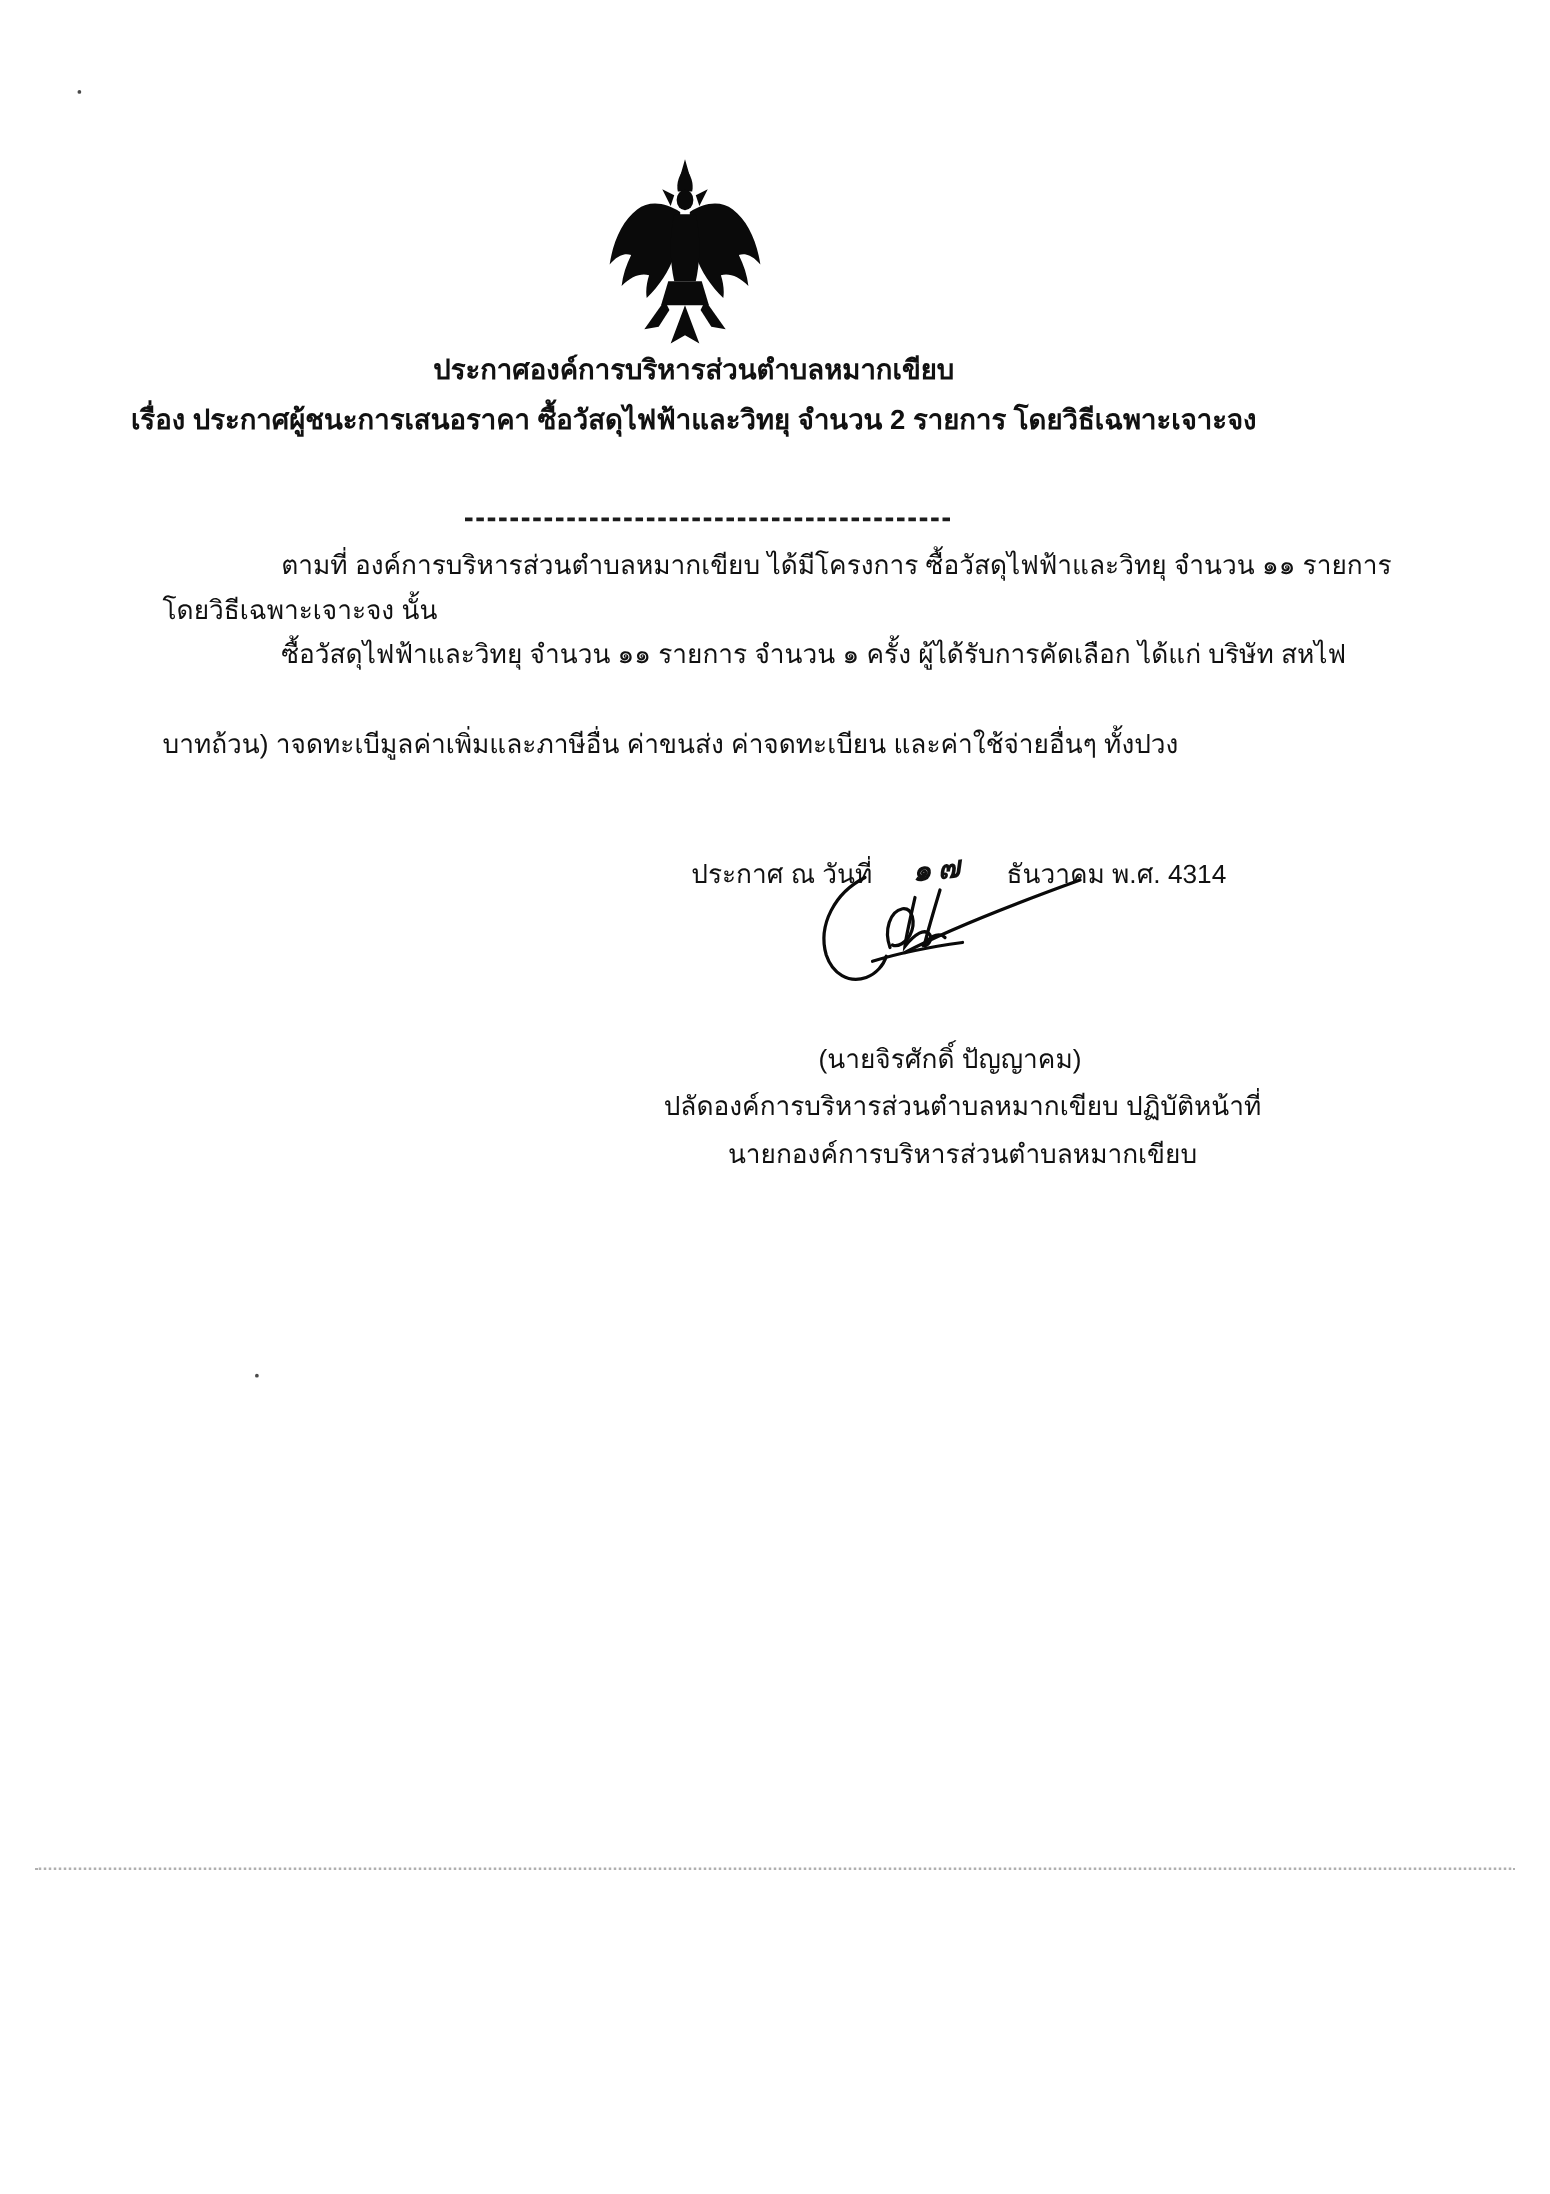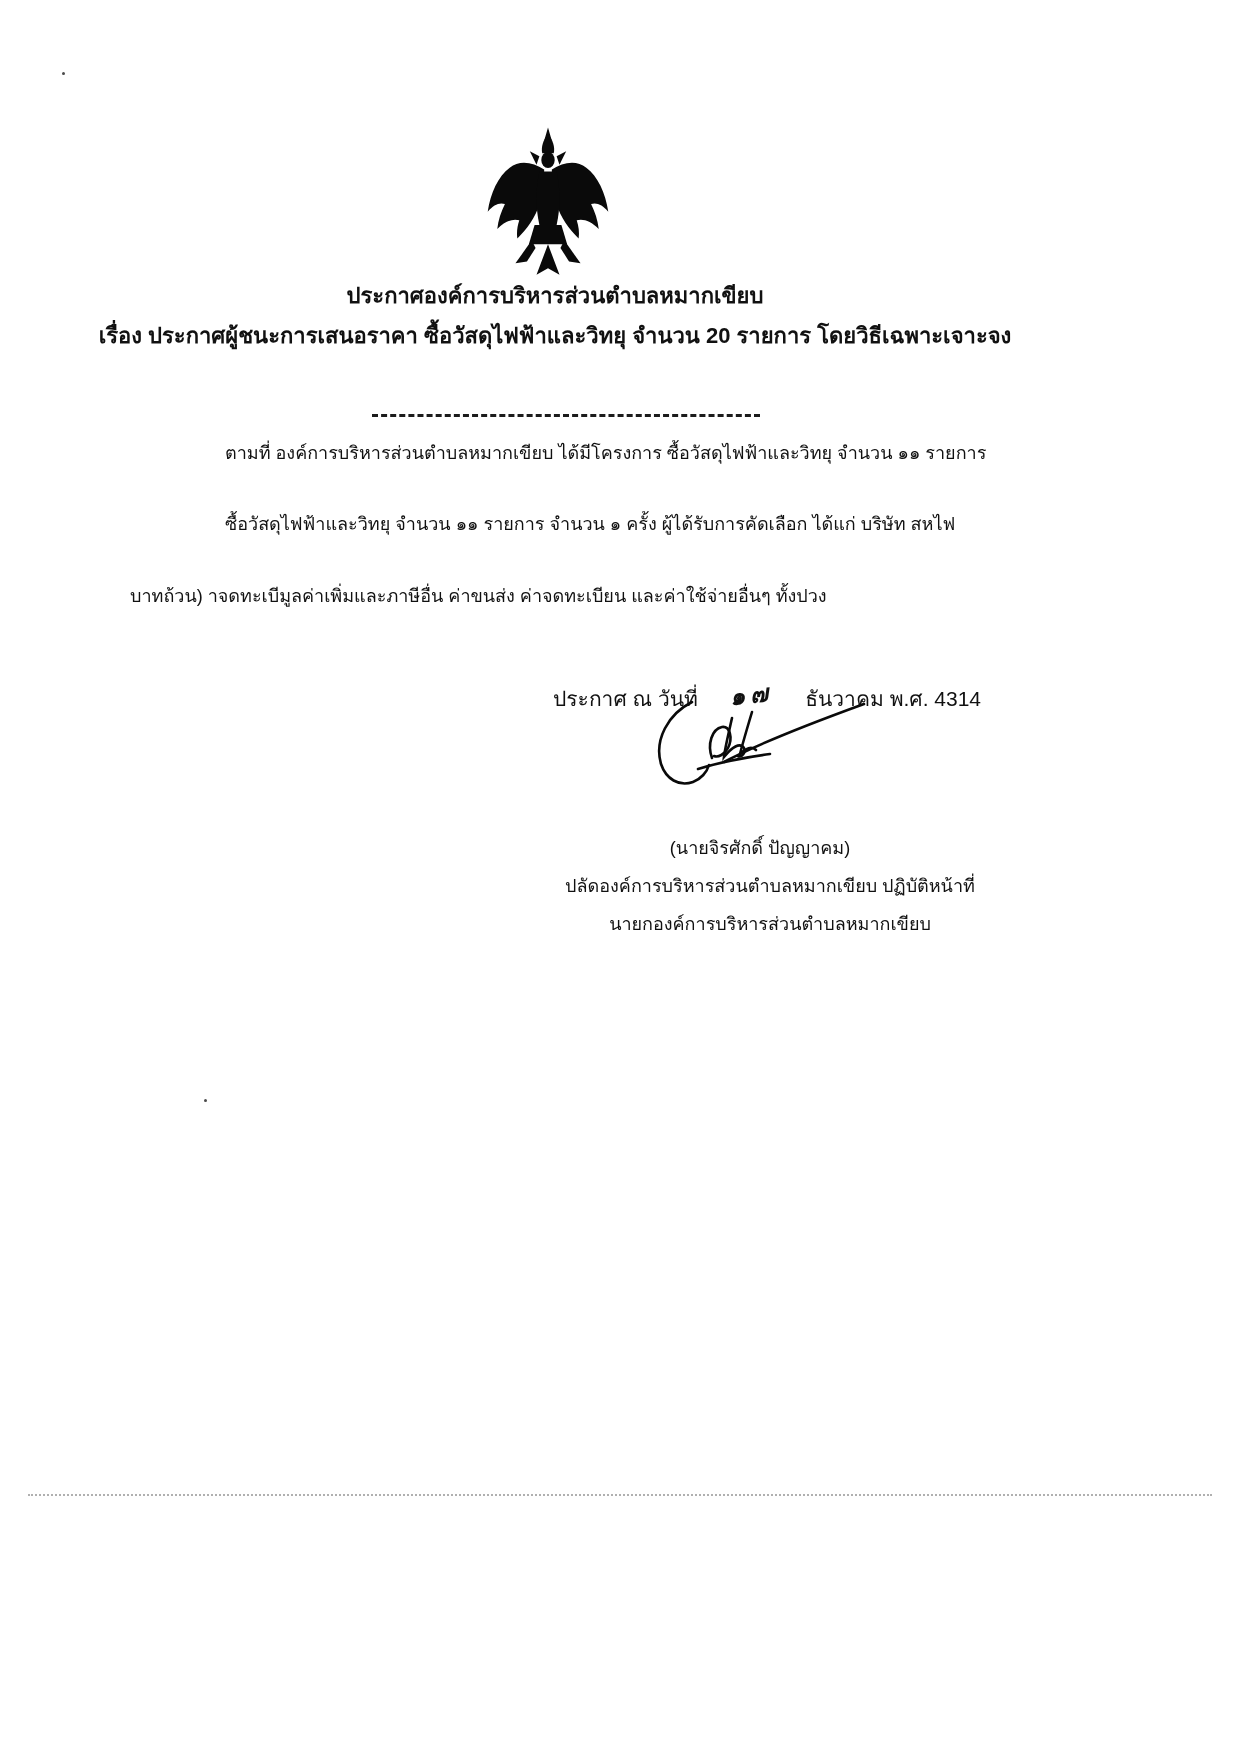--- a/index.html
+++ b/index.html
@@ -9,21 +9,21 @@
     height: 1755px;
     margin: 0 auto;
     background: #ffffff;
     font-family: "Liberation Sans", sans-serif;
     color: #111111;
     overflow: hidden;
   }
   .abs { position: absolute; }
   .doc-line {
     position: absolute;
-    font-size: 18px;
+    font-size: 21px;
     line-height: 30px;
     white-space: nowrap;
     color: #111111;
   }
   .centered { text-align: center; white-space: normal; }
   .title-line { font-weight: bold; font-size: 22px; }
   .indent { text-indent: 95px; }
   .divider {
     position: absolute;
     height: 0;
@@ -87,25 +87,26 @@
 
         <path d="M53 118 L36 142 L48 140 L57 126 Z"></path>
         <path d="M87 118 L104 142 L92 140 L83 126 Z"></path>
 
         <path d="M70 122 L82 154 L70 147 L58 154 Z"></path>
       </g>
     </svg>
   </div>
 
   <div class="doc-line title-line centered" style="top:281px; left:150px; width:810px;">ประกาศองค์การบริหารส่วนตำบลหมากเขียบ</div>
-  <div class="doc-line title-line centered" style="top:321px; left:95px; width:920px;">เรื่อง ประกาศผู้ชนะการเสนอราคา ซื้อวัสดุไฟฟ้าและวิทยุ จำนวน 20 รายการ โดยวิธีเฉพาะเจาะจง</div>
+  <div class="doc-line title-line centered" style="top:321px; left:95px; width:920px;">เรื่อง ประกาศผู้ชนะการเสนอราคา ซื้อวัสดุไฟฟ้าและวิทยุ จำนวน 2 รายการ โดยวิธีเฉพาะเจาะจง</div>
 
   <div class="divider" style="top:414px; left:372px; width:388px;"></div>
 
   <div class="doc-line indent" style="top:438px; left:130px; width:850px;">ตามที่ องค์การบริหารส่วนตำบลหมากเขียบ ได้มีโครงการ ซื้อวัสดุไฟฟ้าและวิทยุ จำนวน ๑๑ รายการ</div>
+  <div class="doc-line" style="top:474px; left:130px; width:850px;">โดยวิธีเฉพาะเจาะจง  นั้น</div>
 
   <div class="doc-line indent" style="top:509px; left:130px; width:850px;">ซื้อวัสดุไฟฟ้าและวิทยุ จำนวน ๑๑ รายการ จำนวน ๑ ครั้ง ผู้ได้รับการคัดเลือก ได้แก่ บริษัท สหไฟ</div>
   <div class="doc-line" style="top:581px; left:130px; width:850px;">บาทถ้วน) าจดทะเบีมูลค่าเพิ่มและภาษีอื่น ค่าขนส่ง ค่าจดทะเบียน และค่าใช้จ่ายอื่นๆ ทั้งปวง</div>
 
   <div class="date-row" style="top:678px; left:553px;">
     <span>ประกาศ ณ วันที่</span>
     <span class="handwritten-day">๑๗</span>
     <span>ธันวาคม พ.ศ. 4314</span>
   </div>
 

